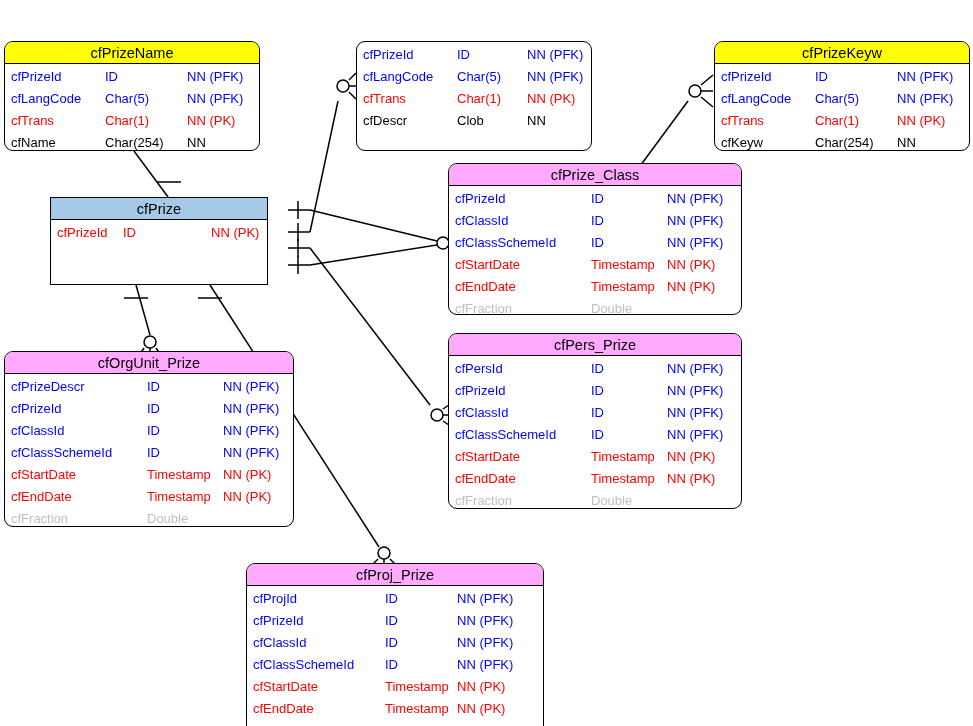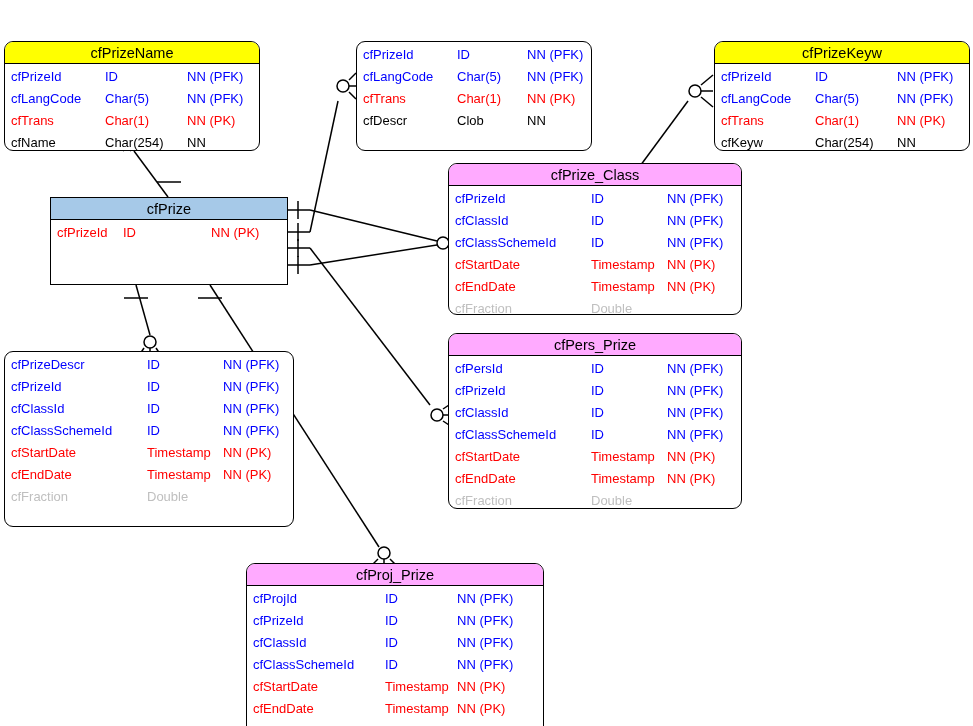--- a/index.html
+++ b/index.html
@@ -200,21 +200,21 @@
             <span class="c-type" style="width: 82px;">Char(1)</span>
             <span class="c-flag">NN (PK)</span>
           </div>
           <div class="row plainc">
             <span class="c-name" style="width: 94px;">cfKeyw</span>
             <span class="c-type" style="width: 82px;">Char(254)</span>
             <span class="c-flag">NN</span>
           </div>
         </div>
       </div>
-      <div class="entity" style="left: 50px; top: 158px; width: 238px; height: 88px;">
+      <div class="entity" style="left: 50px; top: 158px; width: 218px; height: 88px;">
         <div class="hdr blue">cfPrize</div>
         <div class="body">
           <div class="row pk">
             <span class="c-name" style="width: 66px;">cfPrizeId</span>
             <span class="c-type" style="width: 88px;">ID</span>
             <span class="c-flag">NN (PK)</span>
           </div>
         </div>
       </div>
       <div class="entity rounded" style="left: 448px; top: 124px; width: 294px; height: 152px;">
@@ -286,20 +286,21 @@
             <span class="c-flag">NN (PK)</span>
           </div>
           <div class="row opt">
             <span class="c-name" style="width: 136px;">cfFraction</span>
             <span class="c-type" style="width: 76px;">Double</span>
             <span class="c-flag"></span>
           </div>
         </div>
       </div>
       <div class="entity rounded" style="left: 4px; top: 312px; width: 290px; height: 176px;">
+        <div class="hdr pink">cfOrgUnit_Prize</div>
         <div class="body">
           <div class="row pfk">
             <span class="c-name" style="width: 136px;">cfPrizeDescr</span>
             <span class="c-type" style="width: 76px;">ID</span>
             <span class="c-flag">NN (PFK)</span>
           </div>
           <div class="row pfk">
             <span class="c-name" style="width: 136px;">cfPrizeId</span>
             <span class="c-type" style="width: 76px;">ID</span>
             <span class="c-flag">NN (PFK)</span>

